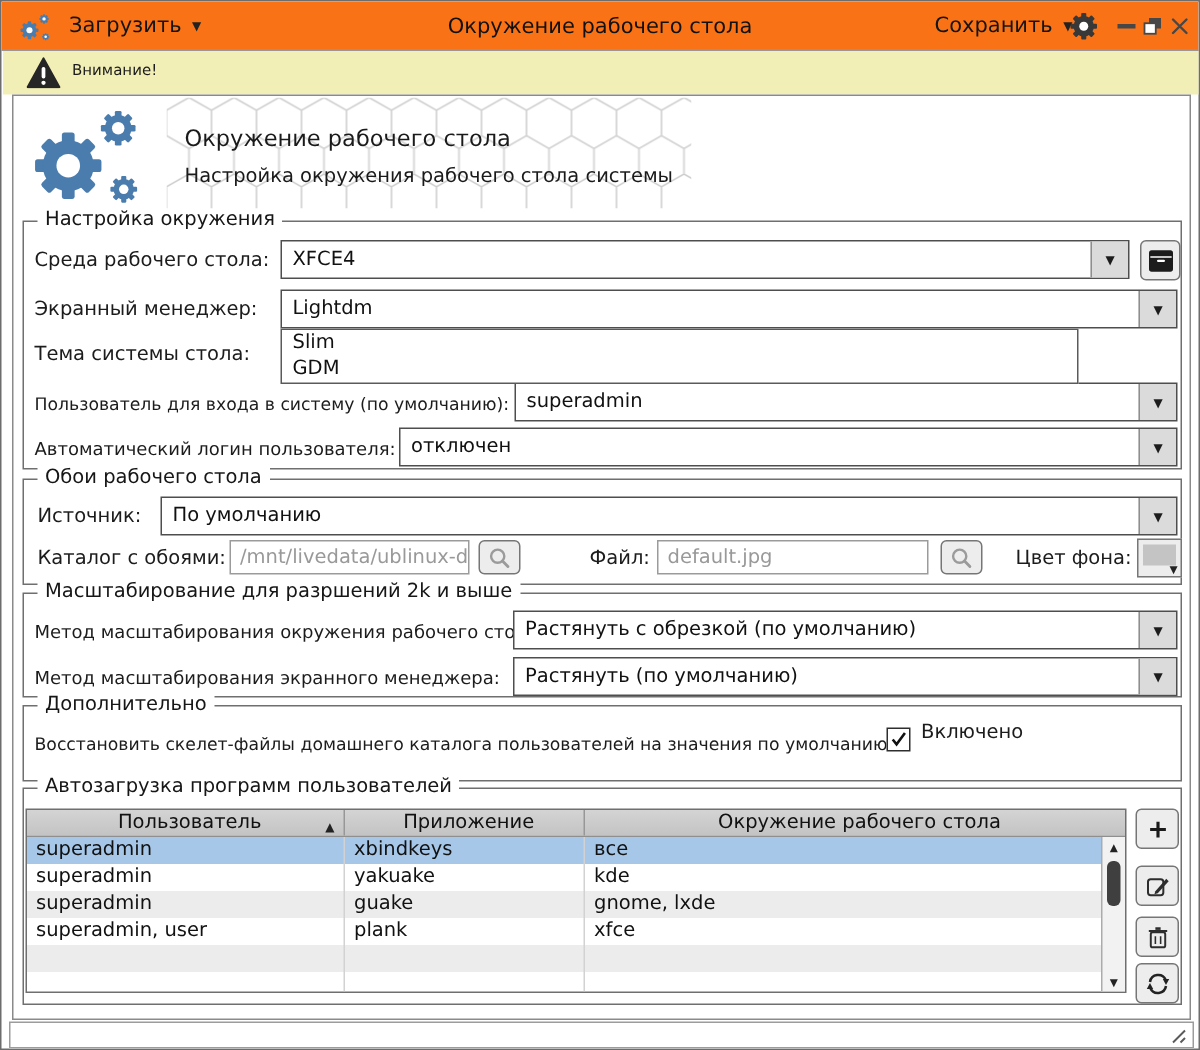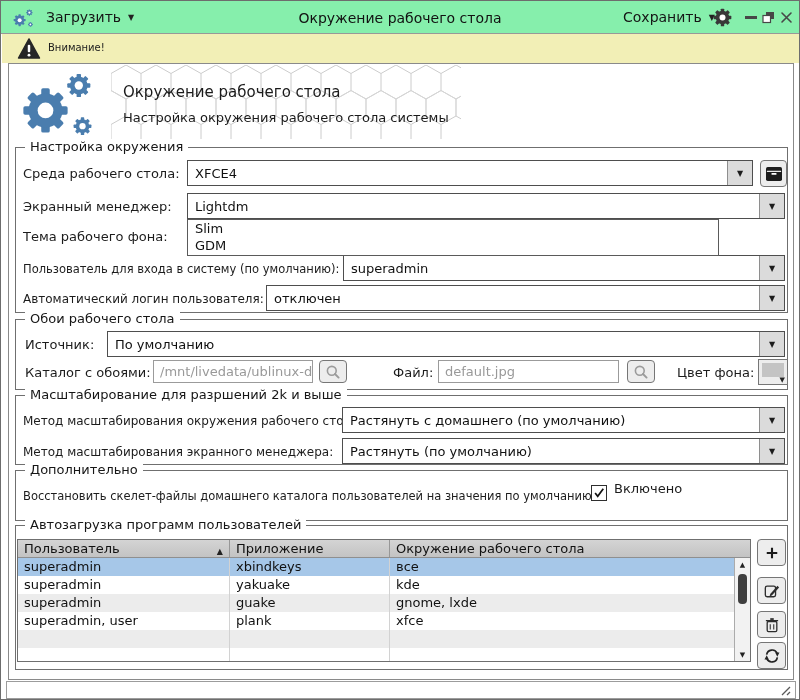--- a/index.html
+++ b/index.html
@@ -1,20 +1,20 @@
 <!DOCTYPE html>
 <html><head>
 <meta charset="utf-8">
 <style>
   html,body{margin:0;padding:0;background:#e9e9e9;}
   .win{position:relative;width:800px;height:700px;background:#fff;border:1px solid #6d6d6d;
        box-sizing:border-box;font-family:"DejaVu Sans",sans-serif;overflow:hidden;}
   .abs{position:absolute;}
   
-  .titlebar{position:absolute;left:0;top:0;width:100%;height:33px;background:#86efac;
+  .titlebar{position:absolute;left:0;top:0;width:100%;height:33px;background:#f97316;
             border-bottom:1px solid #989898;box-sizing:border-box;}
   .tb-btn{position:absolute;top:0;height:32px;display:flex;align-items:center;gap:7px;
           font-size:14px;color:#151515;cursor:pointer;}
   .caret{font-size:8px;color:#222;}
   .tb-title{position:absolute;left:0;right:0;top:9px;text-align:center;font-size:14px;color:#111;}
   .winctl{position:absolute;cursor:pointer;}
   
   .warnbar{position:absolute;left:1px;top:33px;width:798px;height:29px;background:#f2efb6;}
   .warntext{position:absolute;left:46px;top:8px;font-size:10px;color:#1c1c1c;}
   
@@ -50,21 +50,21 @@
             box-sizing:border-box;display:flex;align-items:center;justify-content:center;cursor:pointer;z-index:2;}
   .colorbtn{position:absolute;background:#ededed;border:1px solid #767676;box-sizing:border-box;cursor:pointer;z-index:2;}
   .colorbtn .swatch{position:absolute;left:3px;top:3px;right:3px;bottom:7px;background:#c4c4c4;}
   .colorbtn .cb-caret{position:absolute;right:2px;bottom:0px;font-size:7px;color:#222;}
   
   .tablebox{position:absolute;left:16px;top:538px;width:734px;height:123px;border:1px solid #6f6f6f;
             box-sizing:border-box;overflow:hidden;background:#fff;z-index:2;}
   .thead{position:absolute;left:0;top:0;right:0;height:18px;background:linear-gradient(#d4d4d4,#c3c3c3);
          border-bottom:1px solid #8f8f8f;display:flex;box-sizing:border-box;}
   .hcell{font-size:13px;line-height:17px;padding-left:6px;border-right:1px solid #979797;
-         box-sizing:border-box;position:relative;color:#111;overflow:hidden;white-space:nowrap;cursor:pointer;}
+         box-sizing:border-box;position:relative;color:#111;overflow:hidden;white-space:nowrap;cursor:pointer;text-align:center;}
   .sorticon{position:absolute;right:6px;top:3px;font-size:8px;color:#222;}
   .tbody{position:absolute;left:0;top:18px;right:16px;bottom:0;overflow:hidden;}
   .trow{display:flex;height:18px;cursor:pointer;}
   .trow.gray{background:#ececec;}
   .trow.sel{background:#a6c7e8;}
   .tcell{font-size:13px;line-height:18px;padding-left:6px;border-right:1px solid #d2d2d2;
          box-sizing:border-box;overflow:hidden;white-space:nowrap;color:#111;}
   .vscroll{position:absolute;right:0;top:18px;bottom:0;width:16px;background:#f2f2f2;
            border-left:1px solid #ababab;box-sizing:border-box;}
   .sarrow{position:absolute;left:0;right:0;height:13px;display:flex;align-items:center;
@@ -187,21 +187,21 @@
   </div>
   <div class="label" style="left:22px;top:198px">Экранный менеджер:</div>
   <div class="combo" style="left:186px;top:192px;width:598px">
     <span class="val">Lightdm</span>
     <span class="arrowbox">▼</span>
   </div>
   <div class="droplist" style="left:186px;top:218px;width:532px;height:37px">
     <div class="opt">Slim</div>
     <div class="opt">GDM</div>
   </div>
-  <div class="label" style="left:22px;top:228px">Тема рабочего фона:</div>
+  <div class="label" style="left:22px;top:228px">Тема системы стола:</div>
   <div class="label sm" style="left:22px;top:261px">Пользователь для входа в систему (по умолчанию):</div>
   <div class="combo" style="left:342px;top:254px;width:442px">
     <span class="val">superadmin</span>
     <span class="arrowbox">▼</span>
   </div>
   <div class="label md" style="left:22px;top:291px">Автоматический логин пользователя:</div>
   <div class="combo" style="left:265px;top:284px;width:519px">
     <span class="val">отключен</span>
     <span class="arrowbox">▼</span>
   </div>
@@ -234,21 +234,21 @@
   <div class="colorbtn" style="left:757px;top:358px;width:30px;height:26px">
     <span class="swatch"></span>
     <span class="cb-caret">▼</span>
   </div>
 
   <div class="fieldset" style="left:14px;top:394px;width:773px;height:70px">
     <span class="legend">Масштабирование для разршений 2k и выше</span>
   </div>
   <div class="label md" style="left:22px;top:413px">Метод масштабирования окружения рабочего стола:</div>
   <div class="combo" style="left:341px;top:406px;width:443px">
-    <span class="val">Растянуть с домашнего (по умолчанию)</span>
+    <span class="val">Растянуть с обрезкой (по умолчанию)</span>
     <span class="arrowbox">▼</span>
   </div>
   <div class="label md" style="left:22px;top:444px">Метод масштабирования экранного менеджера:</div>
   <div class="combo" style="left:341px;top:437px;width:443px">
     <span class="val">Растянуть (по умолчанию)</span>
     <span class="arrowbox">▼</span>
   </div>
 
   <div class="fieldset" style="left:14px;top:469px;width:773px;height:51px">
     <span class="legend">Дополнительно</span>

